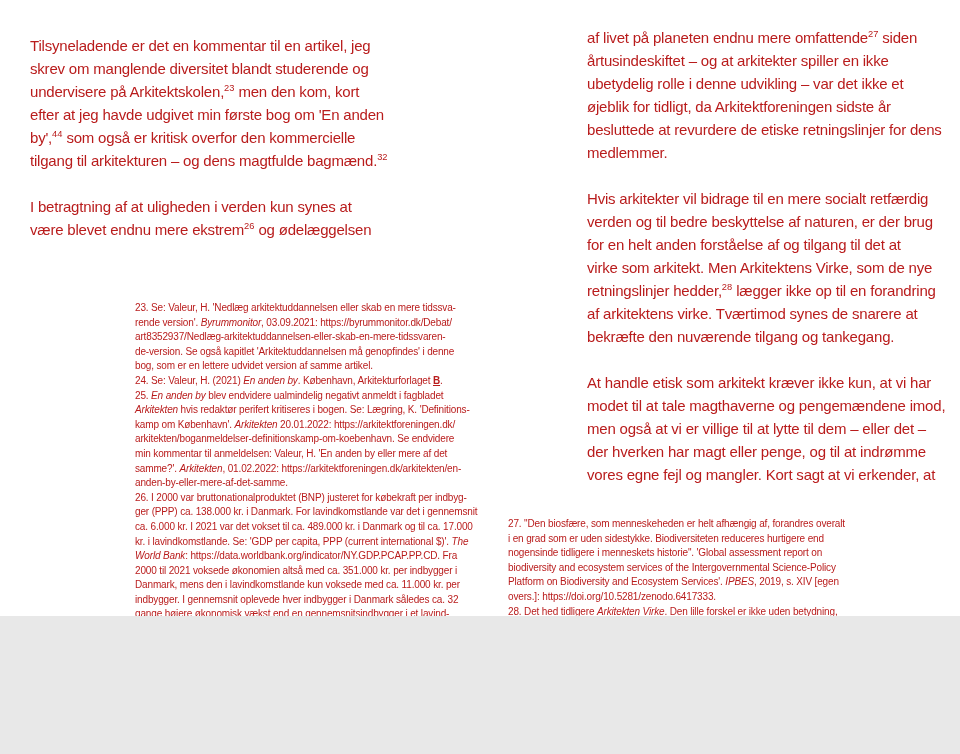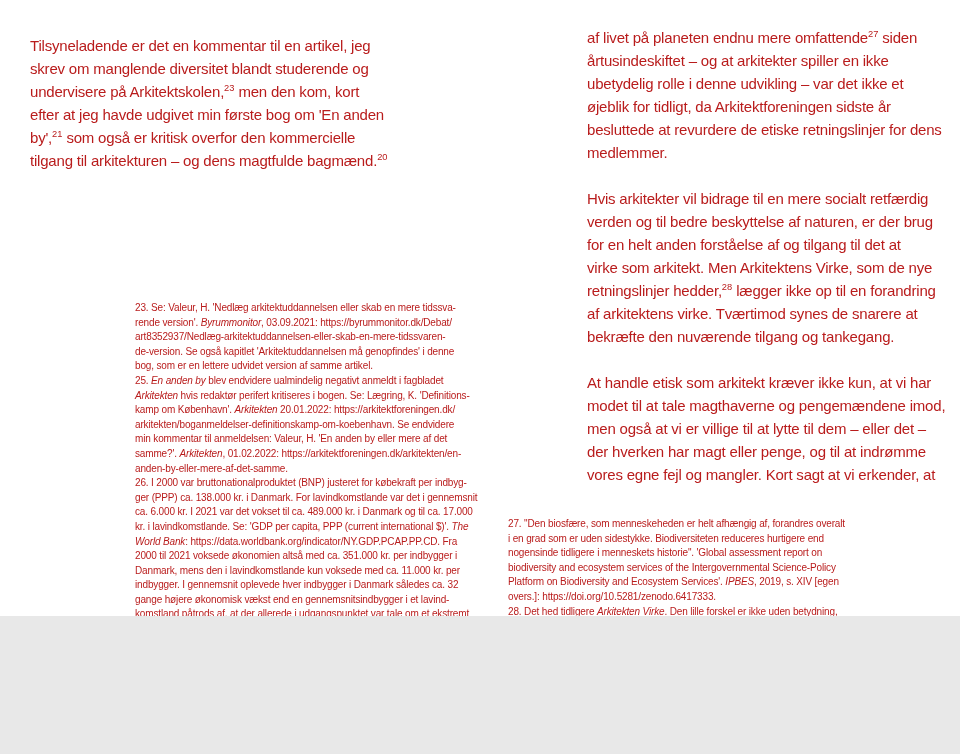--- a/index.html
+++ b/index.html
@@ -34,25 +34,27 @@
   #right-body { left:587px; top:26px;  width:373px; }
   #left-footnotes  { left:135px; top:301px; width:335px; }
   #right-footnotes { left:508px; top:517px; width:370px; }
 </style>
 </head>
 <body>
 
 <div id="spread">
 
   <div id="left-body" class="body-text">
-    <div class="para">Tilsyneladende er det en kommentar til en artikel, jeg<br>skrev om manglende diversitet blandt studerende og<br>undervisere på Arkitektskolen,<sup>23</sup> men den kom, kort<br>efter at jeg havde udgivet min første bog om 'En anden<br>by',<sup>21</sup> som også er kritisk overfor den kommercielle<br>tilgang til arkitekturen – og dens magtfulde bagmænd.<sup>20</sup></div>
+    <div class="para">Tilsyneladende er det en kommentar til en artikel, jeg<br>skrev om manglende diversitet blandt studerende og<br>undervisere på Arkitektskolen,<sup>23</sup> men den kom, kort<br>efter at jeg havde udgivet min første bog om 'En anden<br>by',<sup>44</sup> som også er kritisk overfor den kommercielle<br>tilgang til arkitekturen – og dens magtfulde bagmænd.<sup>32</sup></div>
+    <div class="para">I betragtning af at uligheden i verden kun synes at<br>være blevet endnu mere ekstrem<sup>26</sup> og ødelæggelsen</div>
   </div>
 
   <div id="left-footnotes" class="footnotes">
     <div class="fn">23. Se: Valeur, H. 'Nedlæg arkitektuddannelsen eller skab en mere tidssva-<br>rende version'. <em>Byrummonitor</em>, 03.09.2021: https://byrummonitor.dk/Debat/<br>art8352937/Nedlæg-arkitektuddannelsen-eller-skab-en-mere-tidssvaren-<br>de-version. Se også kapitlet 'Arkitektuddannelsen må genopfindes' i denne<br>bog, som er en lettere udvidet version af samme artikel.</div>
+    <div class="fn">24. Se: Valeur, H. (2021) <em>En anden by</em>. København, Arkitekturforlaget <b class="bu">B</b>.</div>
     <div class="fn">25. <em>En anden by</em> blev endvidere ualmindelig negativt anmeldt i fagbladet<br><em>Arkitekten</em> hvis redaktør perifert kritiseres i bogen. Se: Lægring, K. 'Definitions-<br>kamp om København'. <em>Arkitekten</em> 20.01.2022: https://arkitektforeningen.dk/<br>arkitekten/boganmeldelser-definitionskamp-om-koebenhavn. Se endvidere<br>min kommentar til anmeldelsen: Valeur, H. 'En anden by eller mere af det<br>samme?'. <em>Arkitekten</em>, 01.02.2022: https://arkitektforeningen.dk/arkitekten/en-<br>anden-by-eller-mere-af-det-samme.</div>
     <div class="fn">26. I 2000 var bruttonationalproduktet (BNP) justeret for købekraft per indbyg-<br>ger (PPP) ca. 138.000 kr. i Danmark. For lavindkomstlande var det i gennemsnit<br>ca. 6.000 kr. I 2021 var det vokset til ca. 489.000 kr. i Danmark og til ca. 17.000<br>kr. i lavindkomstlande. Se: 'GDP per capita, PPP (current international $)'. <em>The</em><br><em>World Bank</em>: https://data.worldbank.org/indicator/NY.GDP.PCAP.PP.CD. Fra<br>2000 til 2021 voksede økonomien altså med ca. 351.000 kr. per indbygger i<br>Danmark, mens den i lavindkomstlande kun voksede med ca. 11.000 kr. per<br>indbygger. I gennemsnit oplevede hver indbygger i Danmark således ca. 32<br>gange højere økonomisk vækst end en gennemsnitsindbygger i et lavind-<br>komstland påtrods af, at der allerede i udgangspunktet var tale om et ekstremt<br>ulige forhold. Verdensbanken kategoriserede i 2021 28 lande med i alt ca. 718<br>mio. indbyggere som lavindkomstlande.</div>
   </div>
 
   <div id="right-body" class="body-text">
     <div class="para">af livet på planeten endnu mere omfattende<sup>27</sup> siden<br>årtusindeskiftet – og at arkitekter spiller en ikke<br>ubetydelig rolle i denne udvikling – var det ikke et<br>øjeblik for tidligt, da Arkitektforeningen sidste år<br>besluttede at revurdere de etiske retningslinjer for dens<br>medlemmer.</div>
     <div class="para">Hvis arkitekter vil bidrage til en mere socialt retfærdig<br>verden og til bedre beskyttelse af naturen, er der brug<br>for en helt anden forståelse af og tilgang til det at<br>virke som arkitekt. Men Arkitektens Virke, som de nye<br>retningslinjer hedder,<sup>28</sup> lægger ikke op til en forandring<br>af arkitektens virke. Tværtimod synes de snarere at<br>bekræfte den nuværende tilgang og tankegang.</div>
     <div class="para">At handle etisk som arkitekt kræver ikke kun, at vi har<br>modet til at tale magthaverne og pengemændene imod,<br>men også at vi er villige til at lytte til dem – eller det –<br>der hverken har magt eller penge, og til at indrømme<br>vores egne fejl og mangler. Kort sagt at vi erkender, at</div>
   </div>
 

